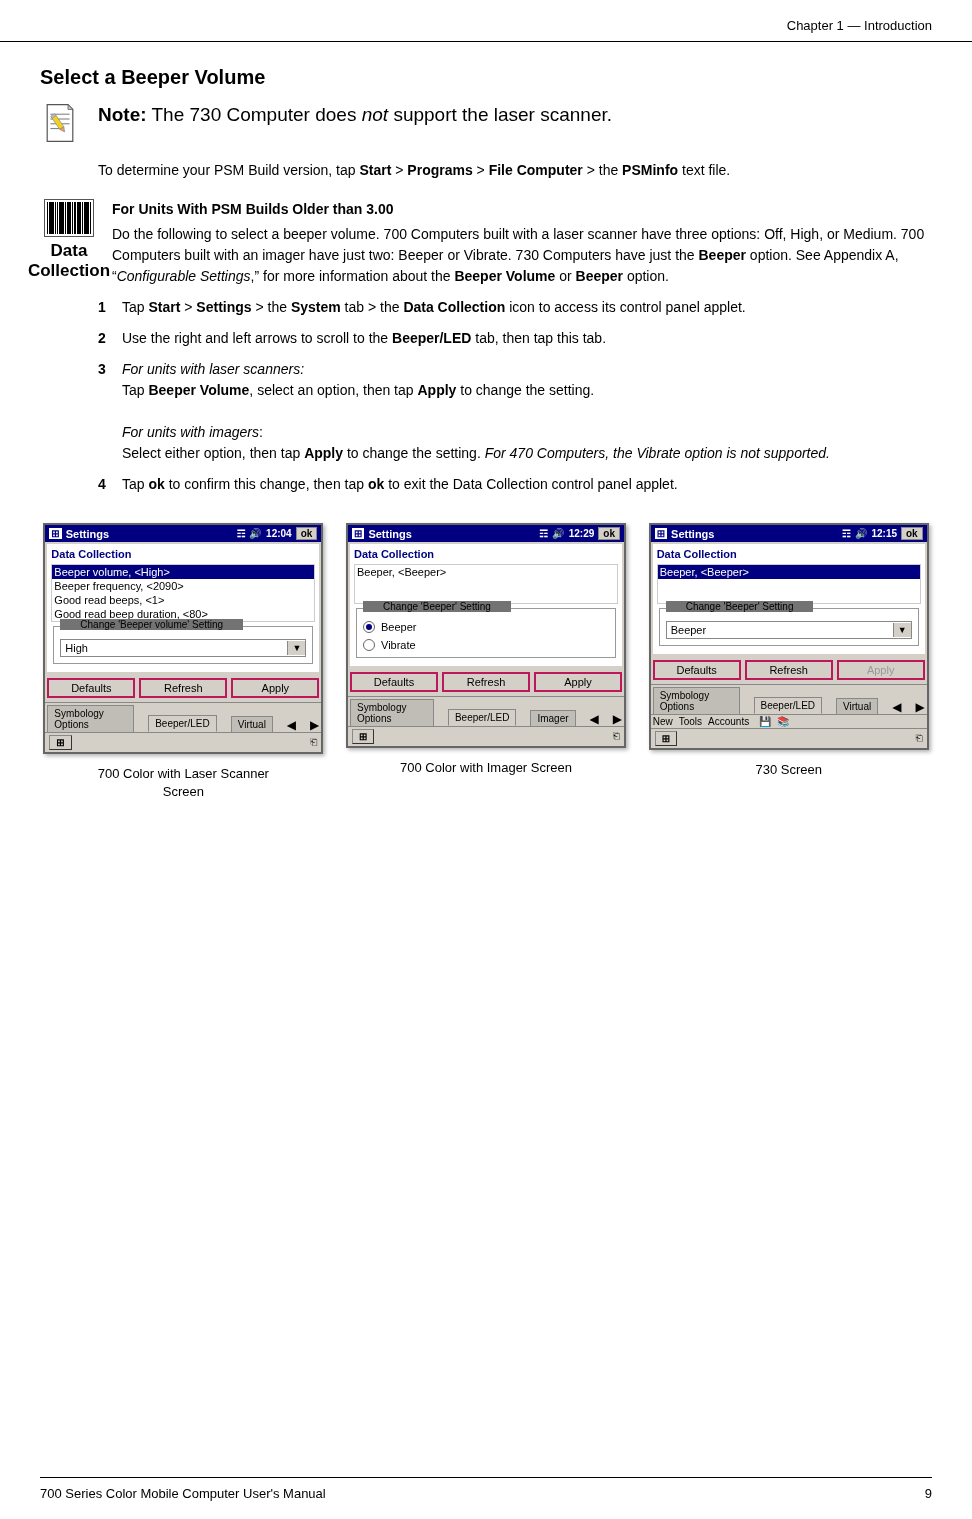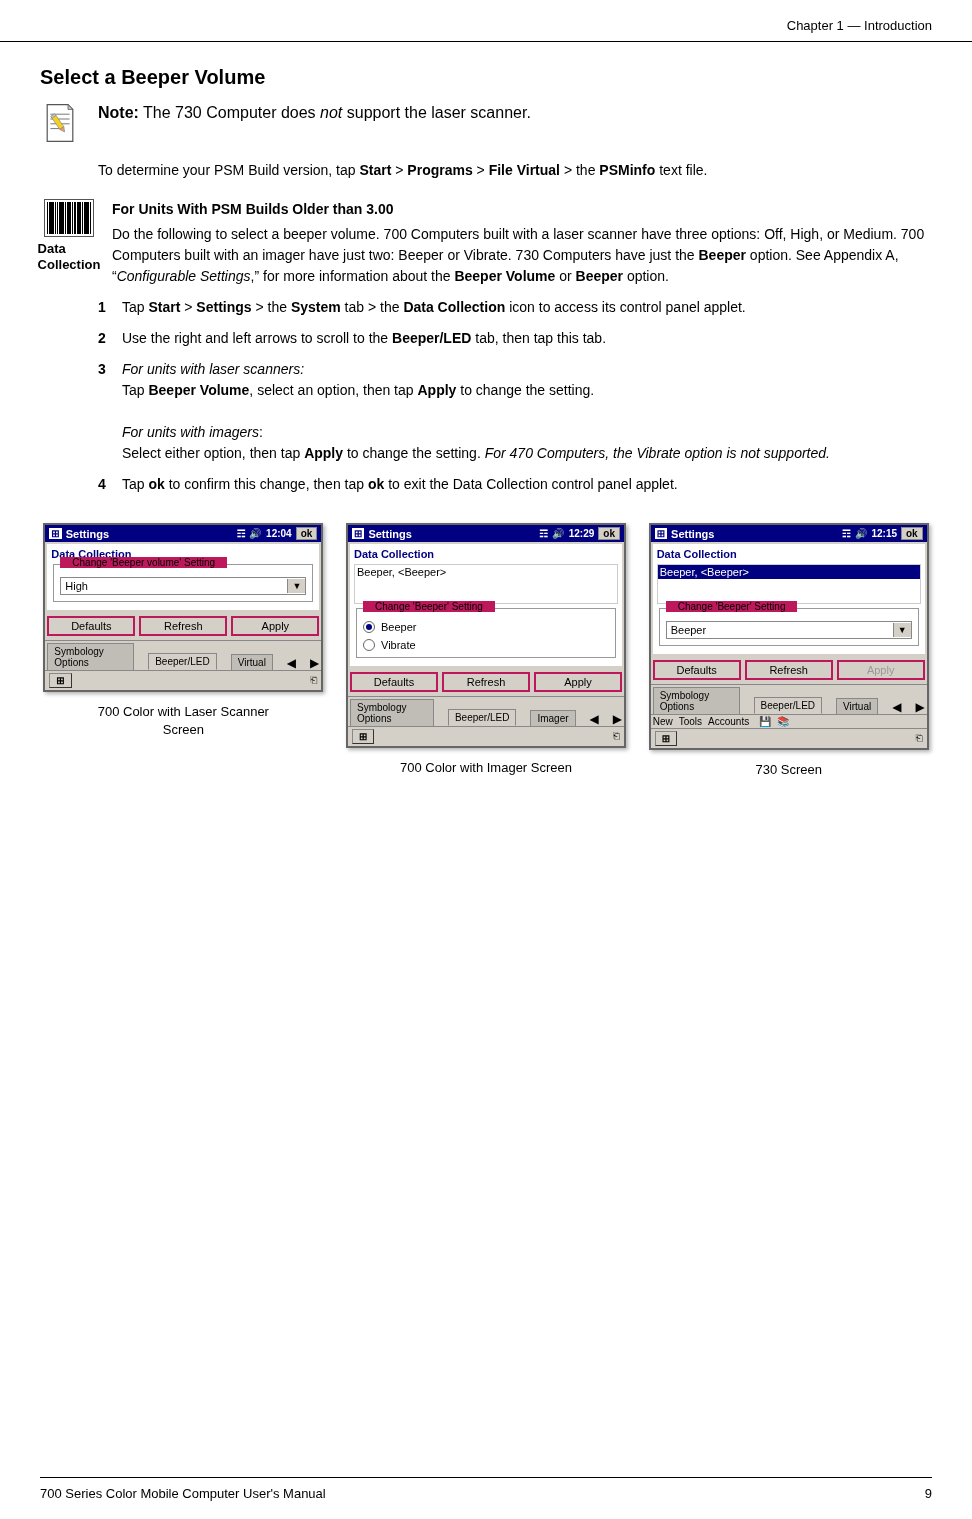--- a/index.html
+++ b/index.html
@@ -57,21 +57,21 @@
     .note-icon {
       width: 44px;
       flex-shrink: 0;
       margin-top: 2px;
     }
     .note-icon svg {
       width: 40px;
       height: 40px;
     }
     .note-text {
-      font-size: 16px;
+      font-size: 19px;
       line-height: 1.5;
     }
 
     
     .psm-para {
       margin-left: 58px;
       margin-bottom: 18px;
       font-size: 14px;
       line-height: 1.5;
     }
@@ -106,22 +106,23 @@
       padding: 2px;
       flex: 1;
     }
     .barcode-bar {
       background: #000;
       flex: 1;
     }
     .barcode-bar.thin { flex: 0.5; }
     .barcode-bar.thick { flex: 1.5; }
     .dc-label {
-      font-size: 13px;
-      font-weight: bold;
+      font-size: 17px;
+      font-weight: bold;
+      text-align: center;
       line-height: 1.2;
     }
     .dc-text {
       font-size: 14px;
       line-height: 1.5;
       flex: 1;
     }
     .dc-subheading {
       font-weight: bold;
       font-size: 14px;
@@ -235,22 +236,22 @@
     .wince-group-box {
       border: 1px solid #999;
       margin: 4px 2px;
       padding: 4px 6px 6px 6px;
       position: relative;
     }
     .wince-group-label {
       position: absolute;
       top: -8px;
       left: 6px;
-      background: #be185d;
-      padding: 0 12px;
+      background: #737373;
+      padding: 0 20px;
       font-size: 10px;
     }
     .wince-dropdown {
       display: flex;
       align-items: center;
       border: 1px solid #888;
       background: #fff;
       margin-top: 8px;
     }
     .wince-dropdown-text {
@@ -396,21 +397,21 @@
           <rect x="-3" y="-16" width="6" height="3" fill="#c0c0c0" stroke="#888" stroke-width="0.8"></rect>
         </g>
       </svg>
     </div>
     <div class="note-text">
       <strong>Note:</strong> The 730 Computer does <em>not</em> support the laser scanner.
     </div>
   </div>
 
   <div class="psm-para">
-    To determine your PSM Build version, tap <strong>Start</strong> &gt; <strong>Programs</strong> &gt; <strong>File Virtual</strong> &gt; the <strong>PSMinfo</strong> text file.
+    To determine your PSM Build version, tap <strong>Start</strong> &gt; <strong>Programs</strong> &gt; <strong>File Computer</strong> &gt; the <strong>PSMinfo</strong> text file.
   </div>
 
   <div class="dc-block">
     <div class="dc-icon-wrap">
 
       <div class="barcode-img">
         <div class="barcode-bars">
           <div class="barcode-bar thin"></div>
           <div class="barcode-bar thick"></div>
           <div class="barcode-bar thin"></div>
@@ -478,20 +479,26 @@
           <div class="wince-titlebar-right">
             <span>☶</span>
             <span>🔊</span>
             <span>12:04</span>
             <span class="wince-ok-btn">ok</span>
           </div>
         </div>
 
         <div class="wince-body">
           <div class="wince-section-title">Data Collection</div>
+          <div style="border:1px solid #ccc; background:#fff; margin-bottom:4px;">
+            <div class="wince-list-item selected">Beeper volume, &lt;High&gt;</div>
+            <div class="wince-list-item">Beeper frequency, &lt;2090&gt;</div>
+            <div class="wince-list-item">Good read beeps, &lt;1&gt;</div>
+            <div class="wince-list-item">Good read beep duration, &lt;80&gt;</div>
+          </div>
 
           <div class="wince-group-box">
             <span class="wince-group-label">Change 'Beeper volume' Setting</span>
             <div class="wince-dropdown">
               <span class="wince-dropdown-text">High</span>
               <span class="wince-dropdown-arrow">▼</span>
             </div>
           </div>
         </div>
 

